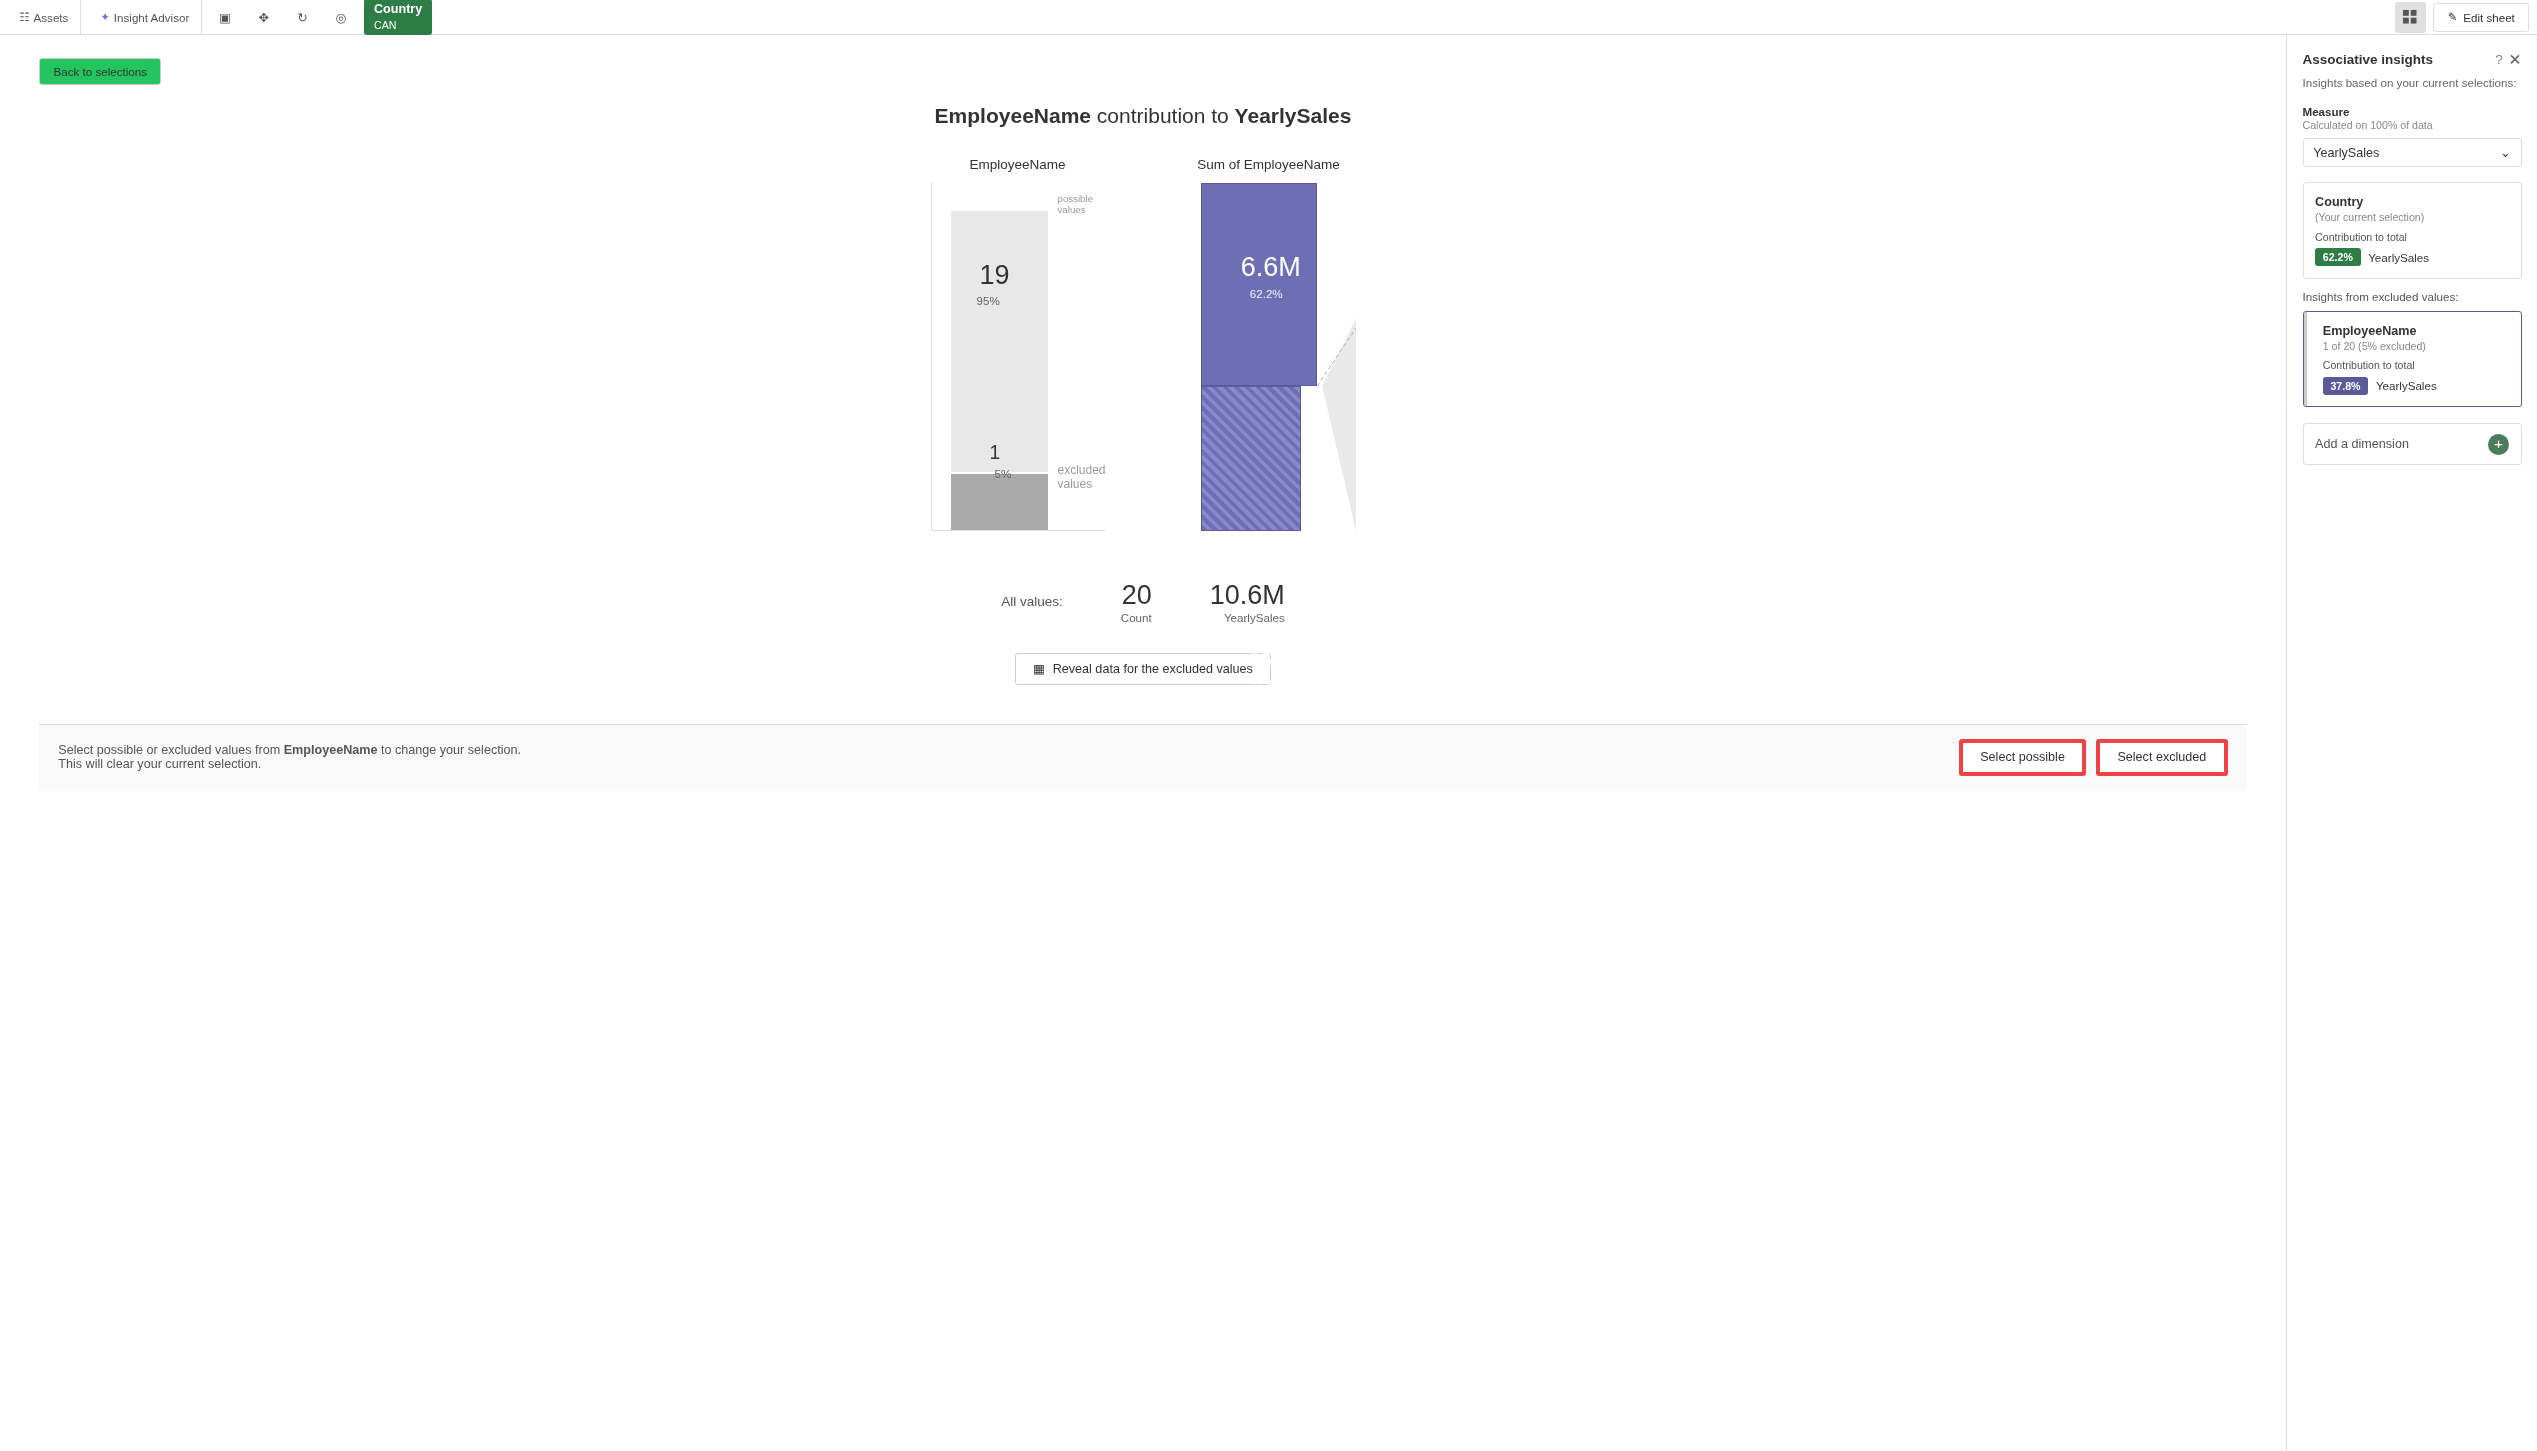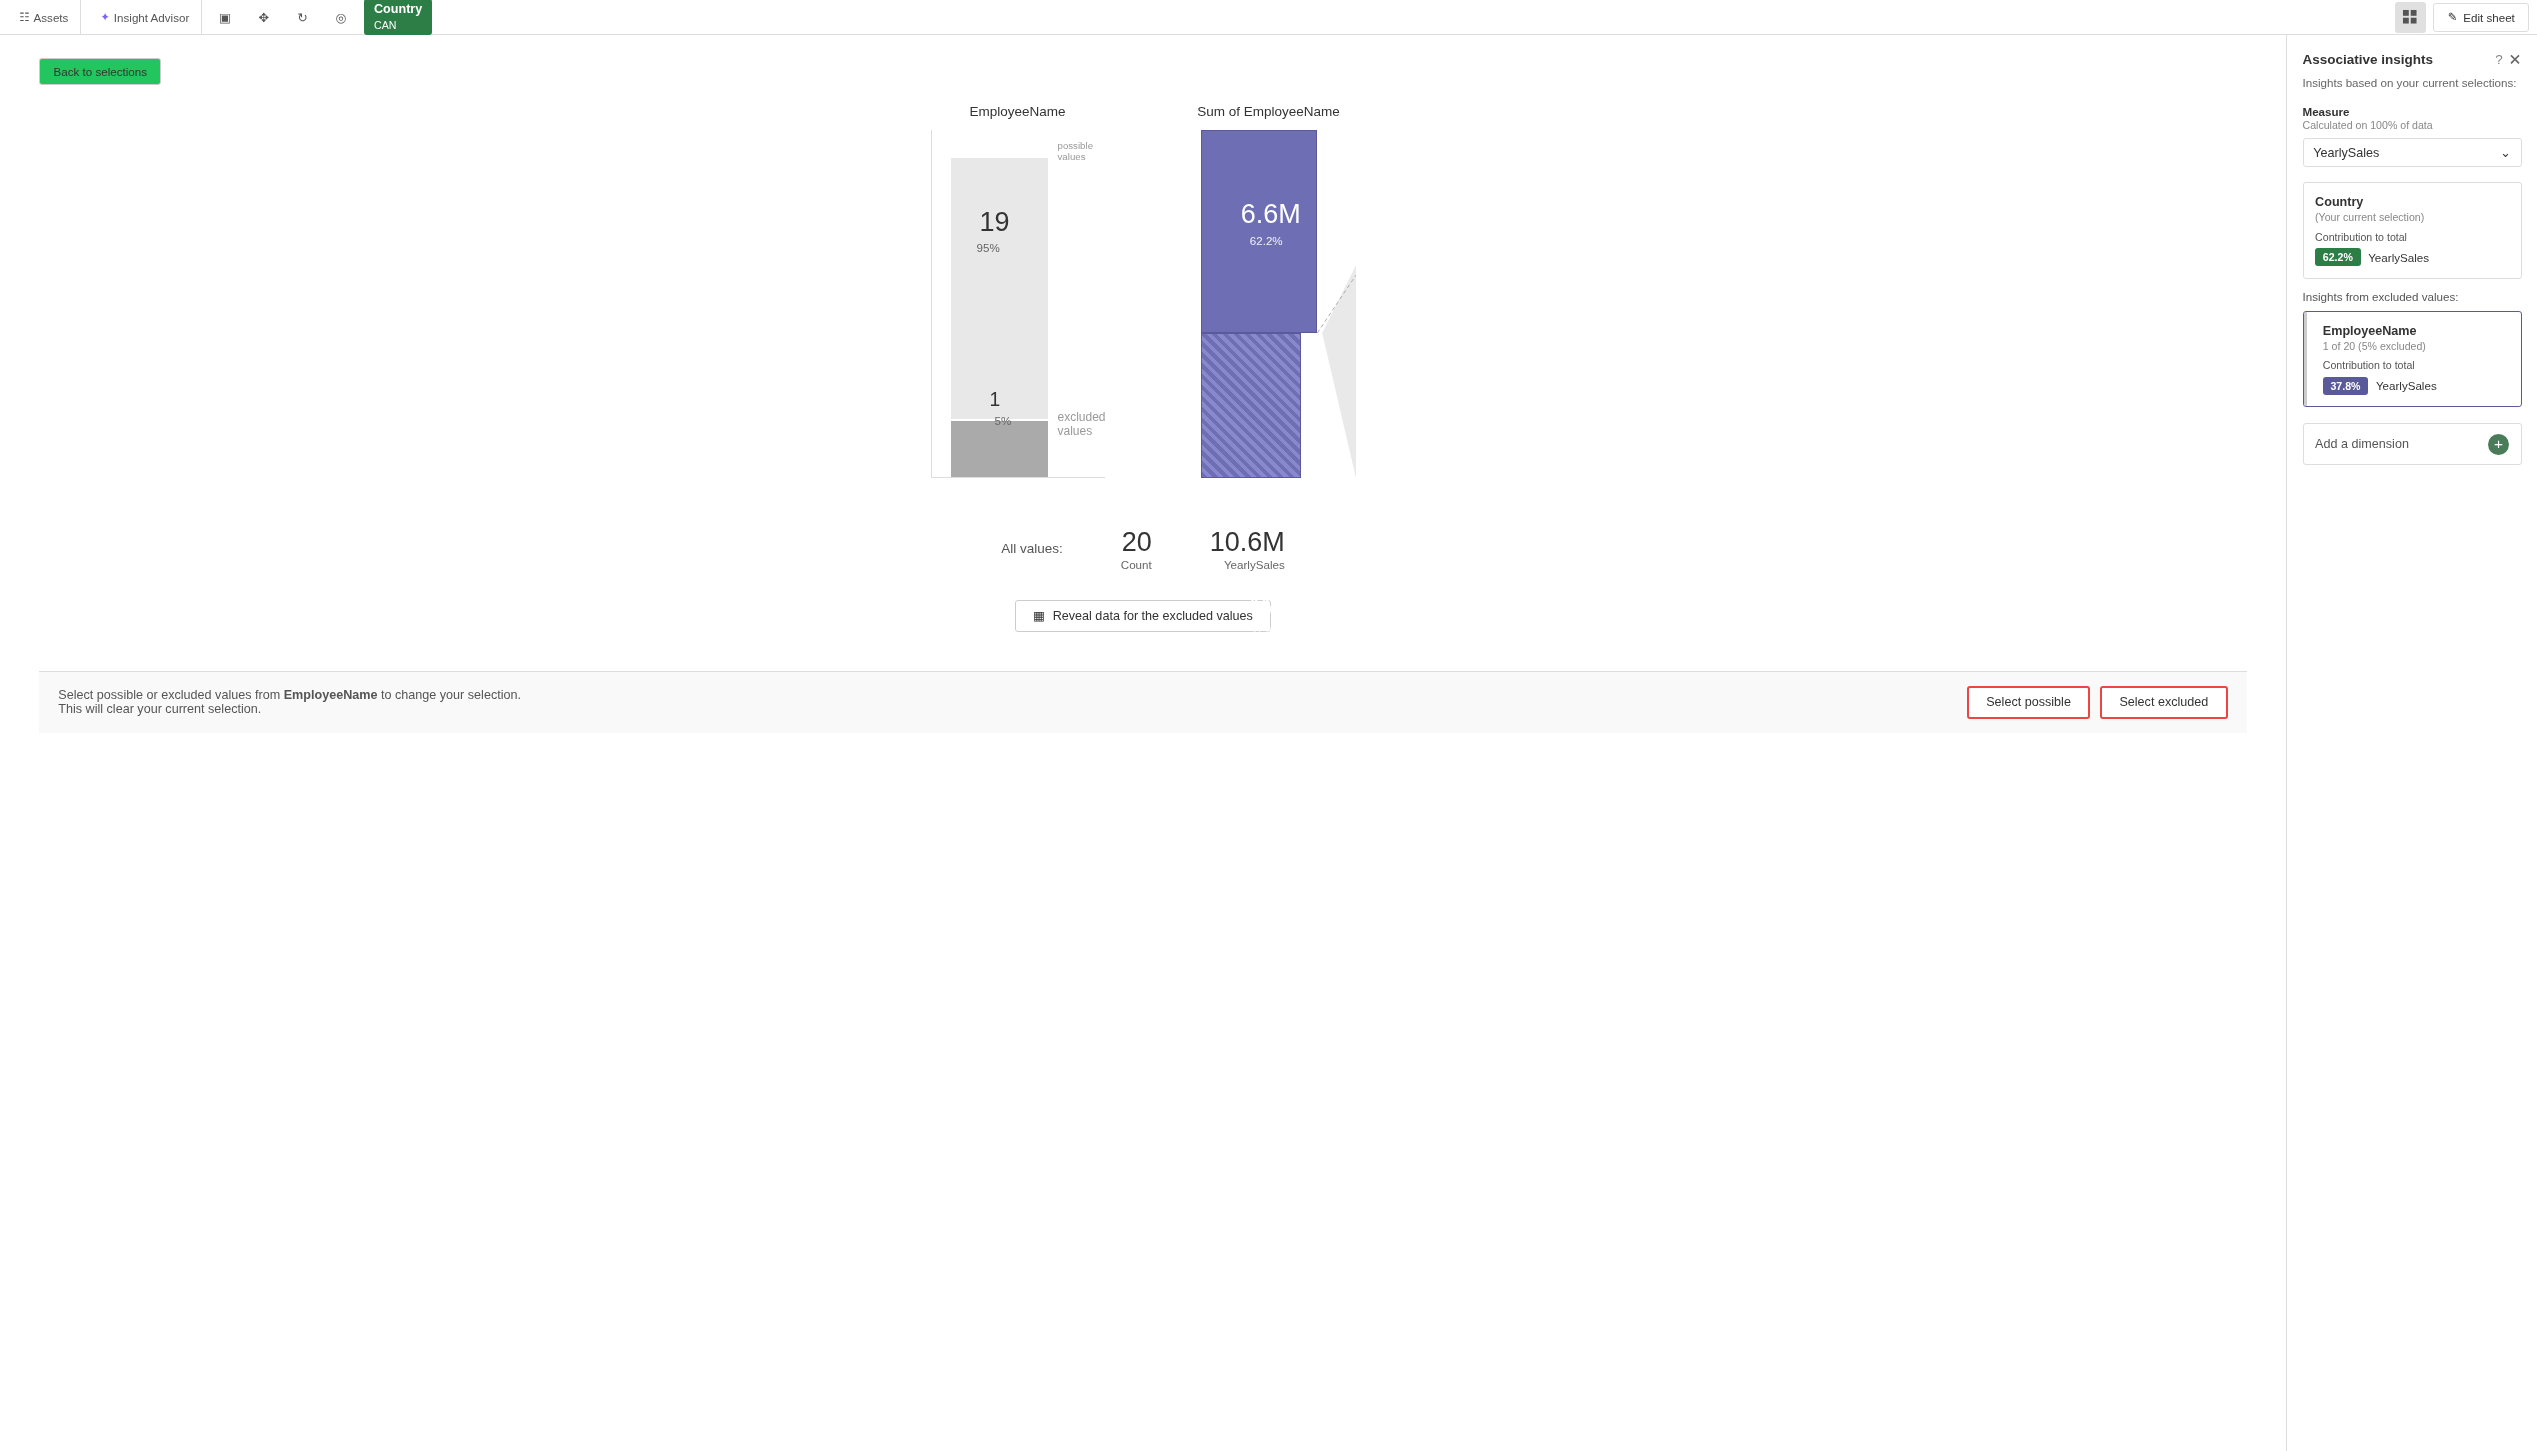--- a/index.html
+++ b/index.html
@@ -157,21 +157,21 @@
     
     .bottom-bar {
       position: sticky; bottom: 0; background: #f9f9f9;
       border-top: 1px solid #ddd; padding: 13.5px 19.3px;
       display: flex; align-items: center; justify-content: space-between;
     }
     .bottom-bar-text { font-size: 12.6px; color: #555; max-width: 484px; }
     .bottom-bar-text strong { font-weight: 600; }
     .bottom-bar-actions { display: flex; gap: 9.7px; }
     .action-btn {
-      padding: 7.7px 17.4px; border: 2px solid #ef4444; border-radius: 2.9px;
+      padding: 7.7px 17.4px; border: 4px solid #ef4444; border-radius: 2.9px;
       background: #fff; cursor: pointer; font-size: 12.6px; color: #333;
     }
 
     
     .right-panel {
       width: 251px; background: #fff; border-left: 1px solid #ddd;
       padding: 15.5px; overflow-y: auto; flex-shrink: 0;
     }
     .panel-header {
       display: flex; align-items: center; justify-content: space-between;
@@ -264,20 +264,23 @@
       <span>Edit sheet</span>
     </div>
   </div>
 </div>
 
 <div class="layout">
 
   <div class="main-content">
     <button class="back-btn">Back to selections</button>
 
+    <div class="chart-title">
+      <strong>EmployeeName</strong><span> contribution to </span><strong>YearlySales</strong>
+    </div>
 
     <div class="chart-area">
       <div class="chart-cols">
 
         <div class="employee-chart">
           <div class="col-header">EmployeeName</div>
           <div class="bar-container">
             <div class="bar-possible"></div>
             <div class="bar-excluded"></div>
             <span class="bar-label-top">19</span>

